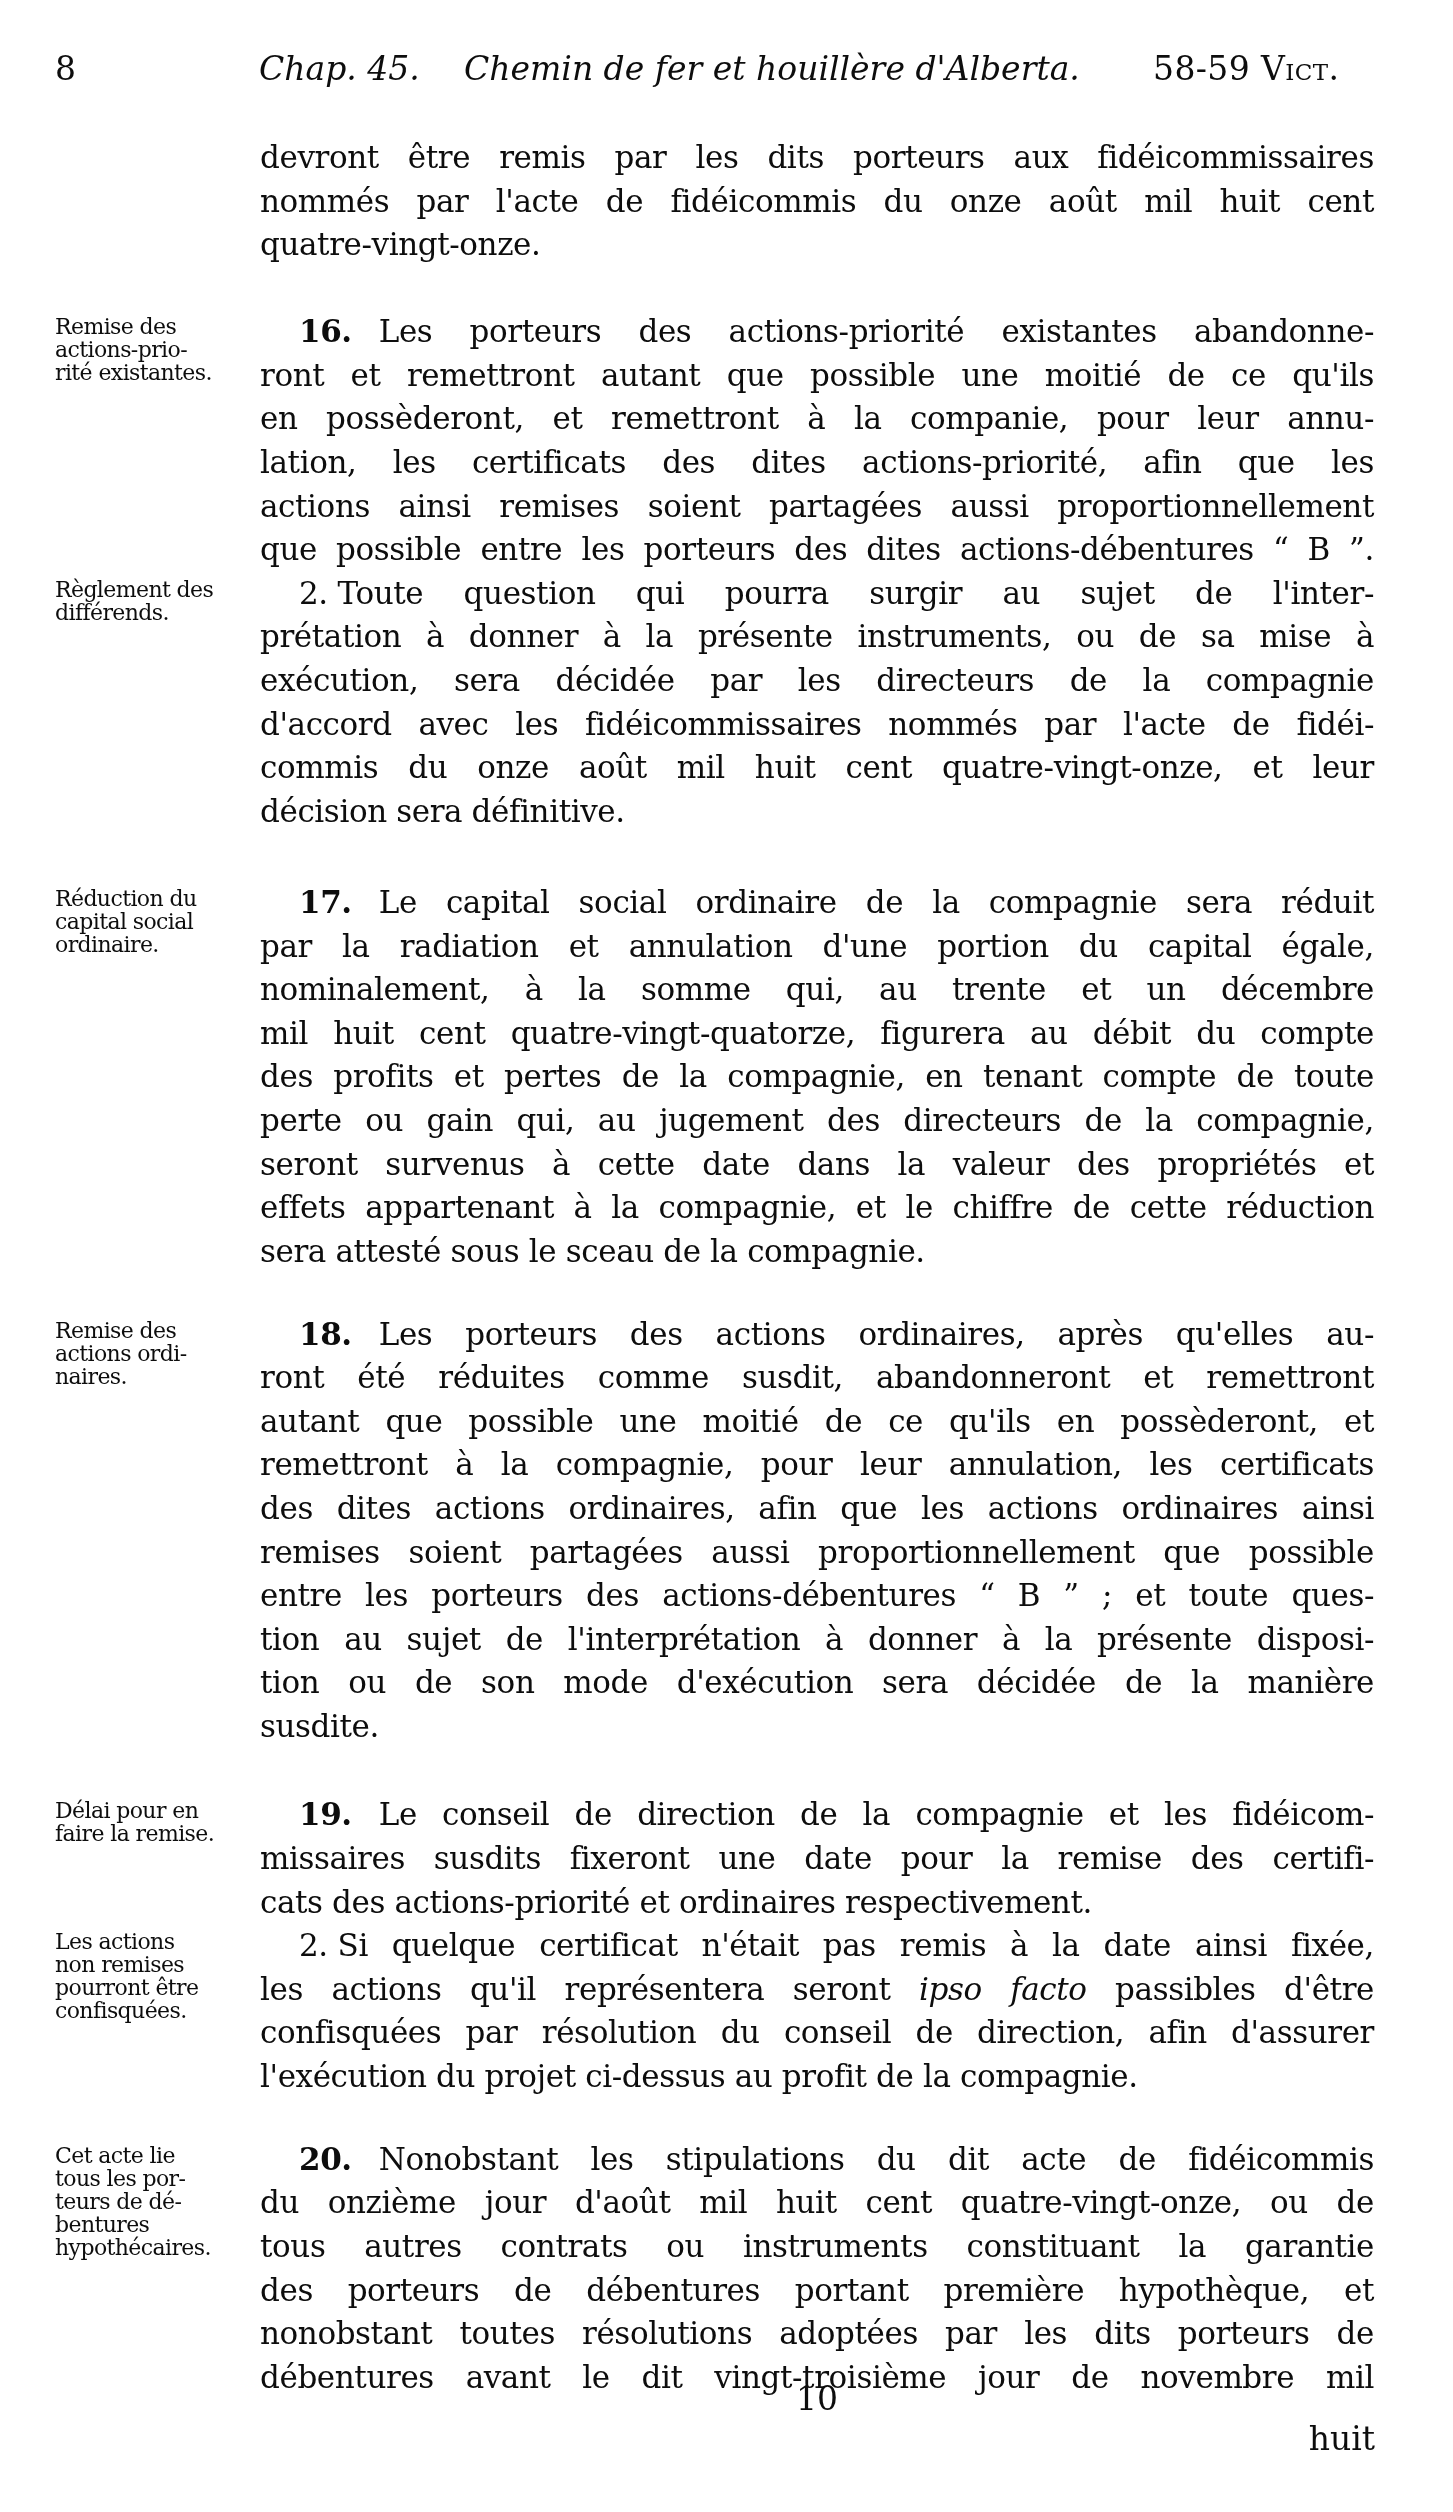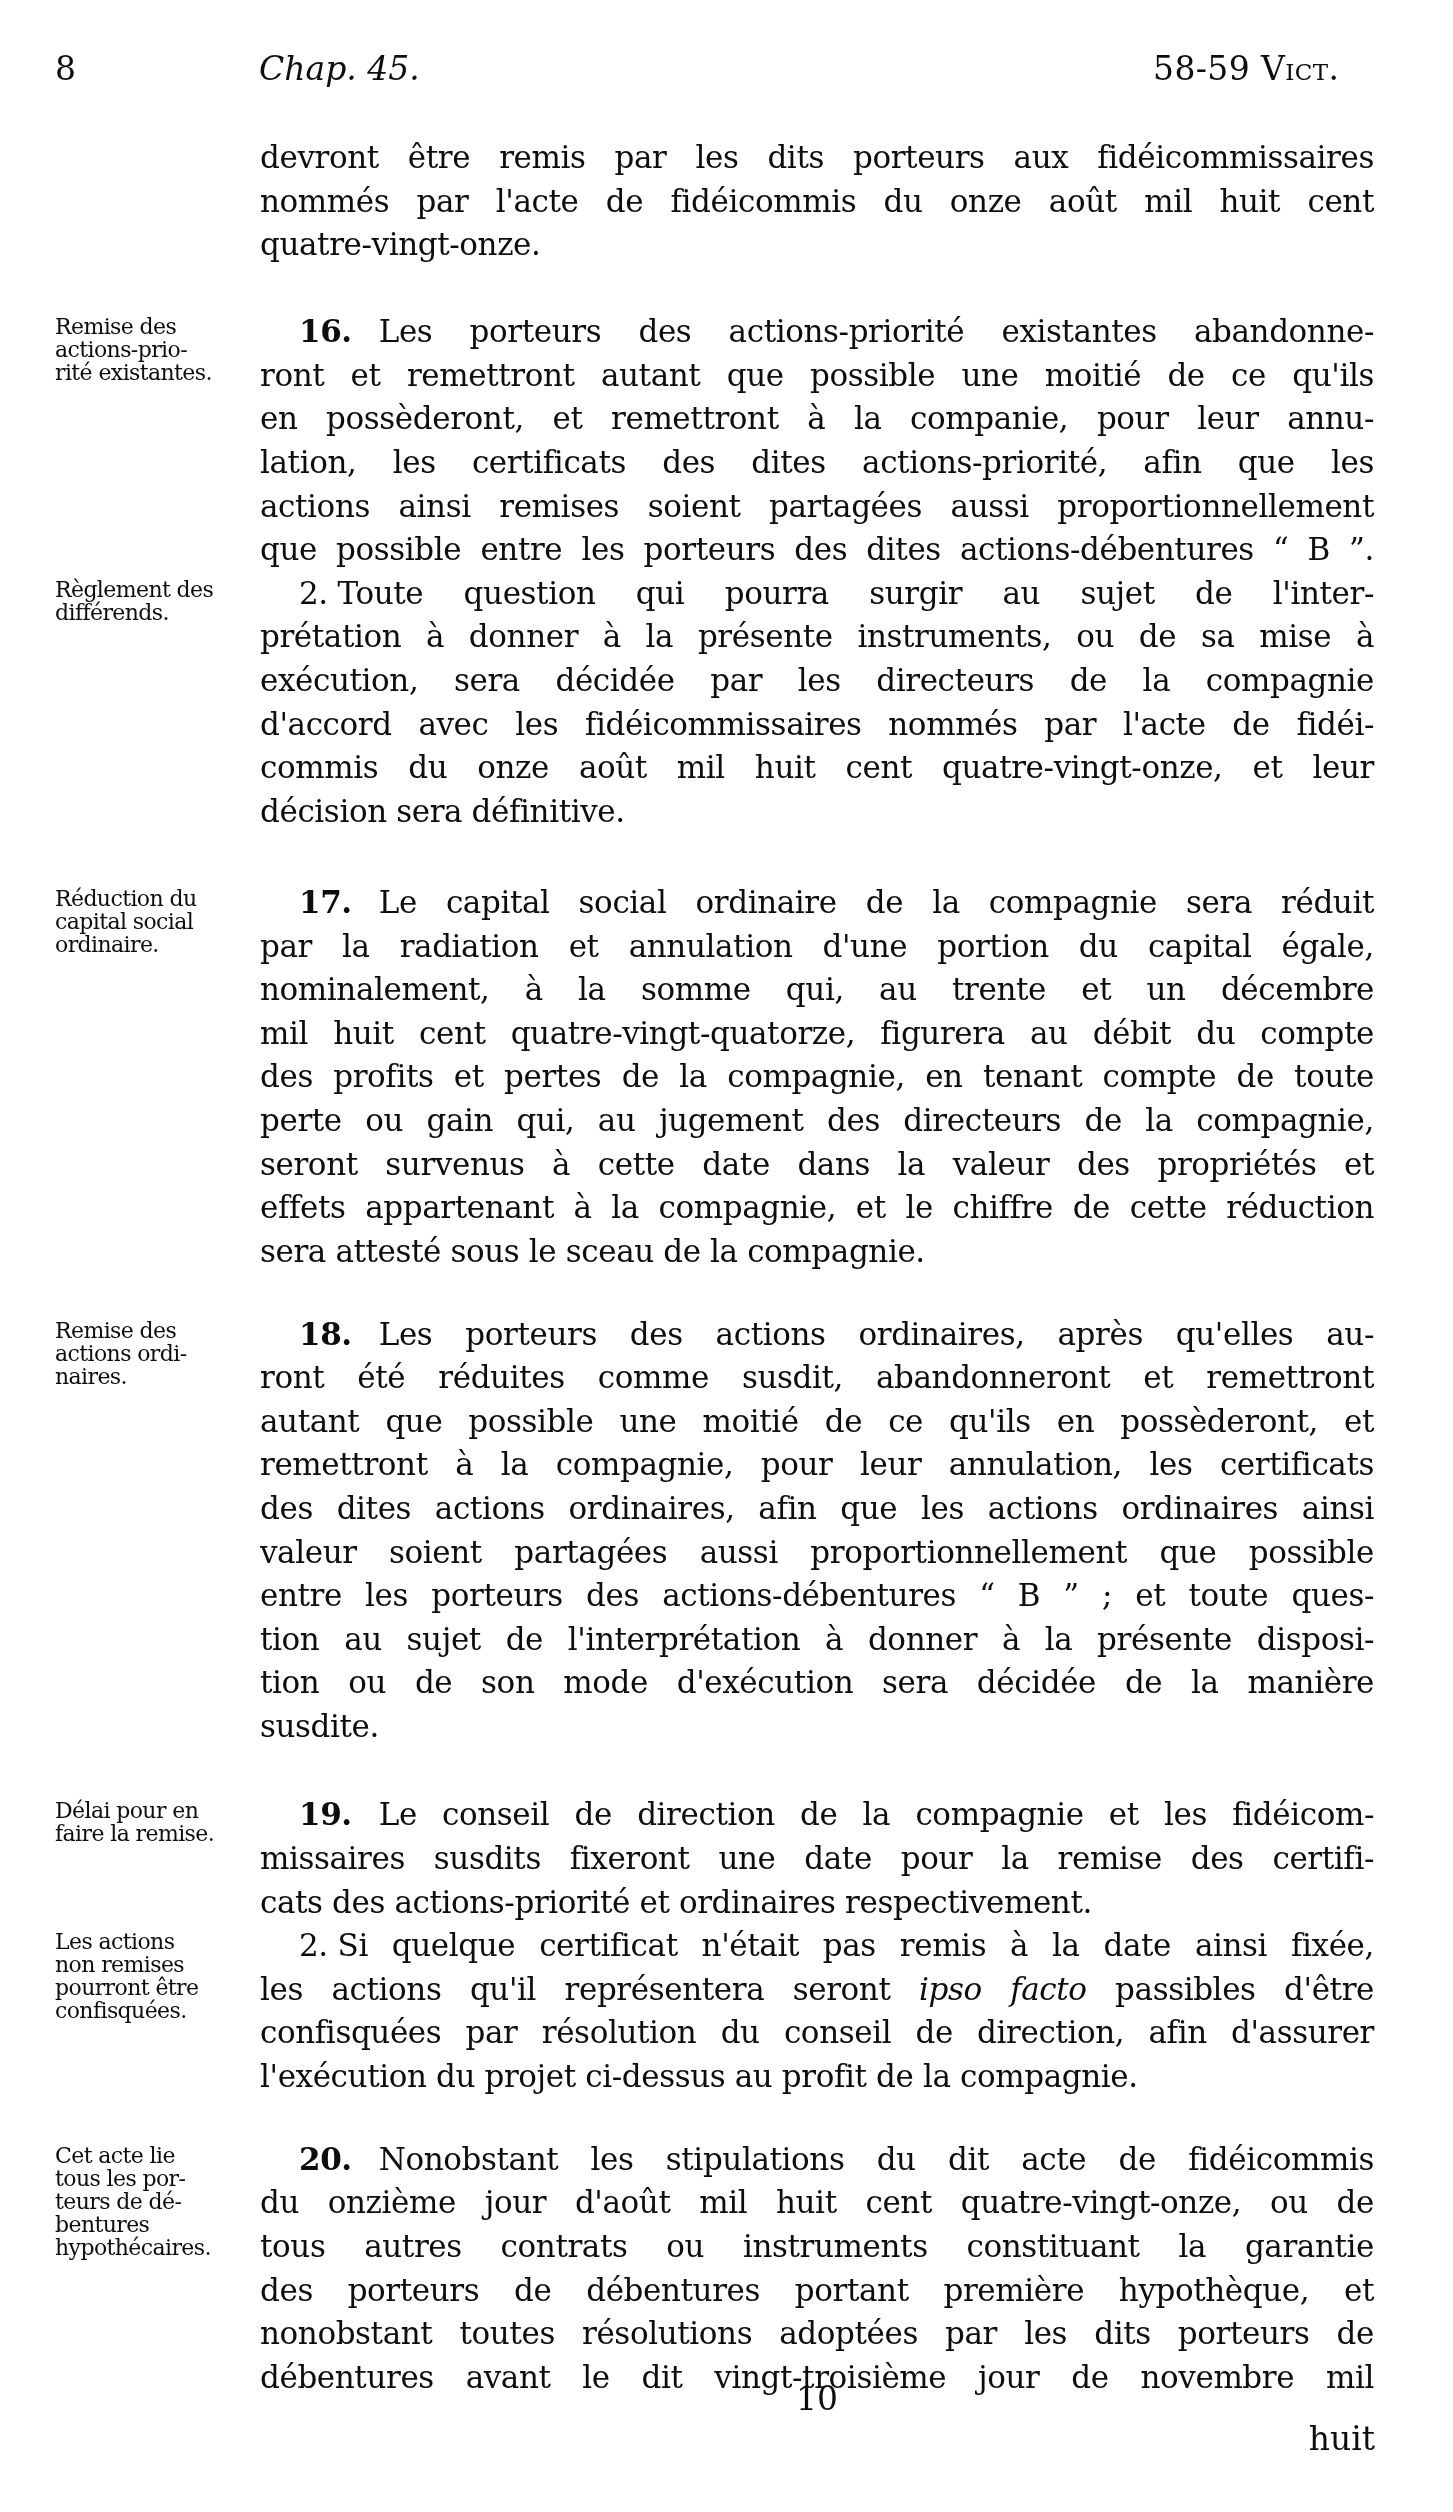--- a/index.html
+++ b/index.html
@@ -42,20 +42,21 @@
   .catchword { position: absolute; top: 2377px; right: 79px; font-size: 33px; line-height: 44px; margin-top: 40px; }
 </style>
 </head>
 <body>
 
 <div class="page">
 
   <div class="running-head">
     <span class="rh-folio">8</span>
     <span class="rh-chap">Chap. 45.</span>
+    <span class="rh-title">Chemin de fer et houillère d'Alberta.</span>
     <span class="rh-regnal"><span>58-59 </span><span class="sc">Vict.</span></span>
   </div>
 
   <div>
     <div class="line" style="top:135px">devront être remis par les dits porteurs aux fidéicommissaires</div>
     <div class="line" style="top:179px">nommés par l'acte de fidéicommis du onze août mil huit cent</div>
     <div class="line last" style="top:222px">quatre-vingt-onze.</div>
   </div>
 
   <div>
@@ -104,21 +105,21 @@
     <div class="note" style="top:1319px">
       <span>Remise des</span>
       <span>actions ordi-</span>
       <span>naires.</span>
     </div>
     <div class="line indent" style="top:1312px"><span class="secnum">18.</span><span>Les porteurs des actions ordinaires, après qu'elles au-</span></div>
     <div class="line" style="top:1355px">ront été réduites comme susdit, abandonneront et remettront</div>
     <div class="line" style="top:1399px">autant que possible une moitié de ce qu'ils en possèderont, et</div>
     <div class="line" style="top:1442px">remettront à la compagnie, pour leur annulation, les certificats</div>
     <div class="line" style="top:1486px">des dites actions ordinaires, afin que les actions ordinaires ainsi</div>
-    <div class="line" style="top:1530px">valeur soient partagées aussi proportionnellement que possible</div>
+    <div class="line" style="top:1530px">remises soient partagées aussi proportionnellement que possible</div>
     <div class="line" style="top:1573px">entre les porteurs des actions-débentures “ B ” ; et toute ques-</div>
     <div class="line" style="top:1617px">tion au sujet de l'interprétation à donner à la présente disposi-</div>
     <div class="line" style="top:1660px">tion ou de son mode d'exécution sera décidée de la manière</div>
     <div class="line last" style="top:1704px">susdite.</div>
   </div>
 
   <div>
     <div class="note" style="top:1799px">
       <span>Délai pour en</span>
       <span>faire la remise.</span>

